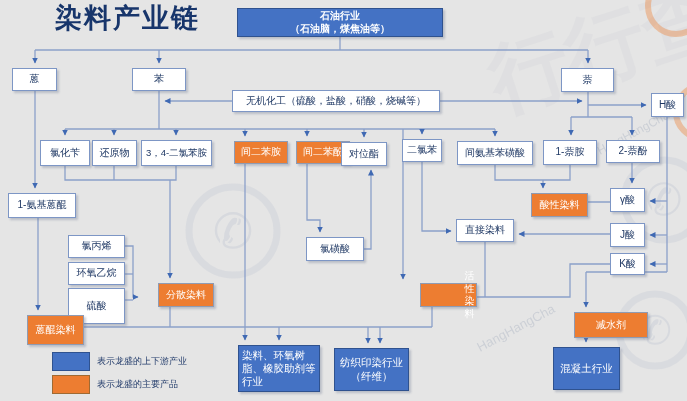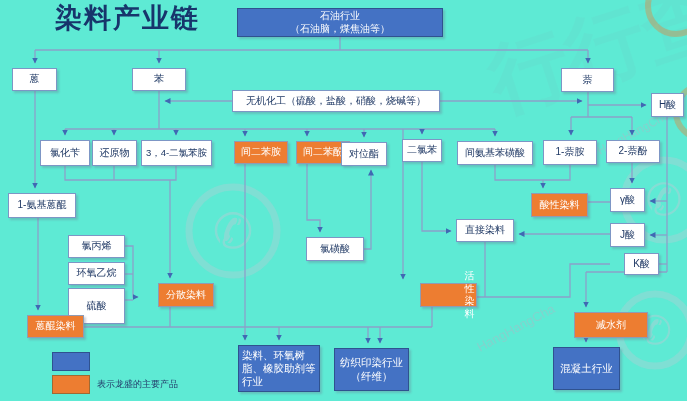--- a/index.html
+++ b/index.html
@@ -1,16 +1,16 @@
 <!DOCTYPE html>
 <html><head>
 <meta charset="utf-8">
 <style>
   html,body{margin:0;padding:0;background:#ffffff;}
-  .stage{position:relative;width:687px;height:401px;background:#5eead4;overflow:hidden;
+  .stage{position:relative;width:687px;height:401px;background:#e5e5e5;overflow:hidden;
          font-family:"Liberation Sans","DejaVu Sans",sans-serif;}
   .title{position:absolute;left:55px;top:0px;font-size:27px;font-weight:bold;
          color:#17356b;letter-spacing:2px;font-family:"Liberation Serif","DejaVu Serif",serif;
          white-space:nowrap;}
   #edge-svg{position:absolute;left:0;top:0;width:687px;height:401px;}
   .edge{fill:none;stroke:#8ba0c9;stroke-width:1.3px;}
   .wm-ring{fill:none;stroke:#c3c9d4;stroke-width:7px;opacity:.33;}
   .wm-glyph{fill:#c3c9d4;opacity:.4;font-family:"DejaVu Sans",sans-serif;}
   .wm-text{fill:#aeb6c4;opacity:.45;font-family:"Liberation Sans",sans-serif;}
   .wm-big{fill:#8a93a5;opacity:.06;font-weight:bold;}
@@ -110,21 +110,21 @@
         <path d="M432,307 L432,327" class="edge"></path>
         <path d="M245,164 L245,340" class="edge" marker-end="url(#arr)"></path>
         <path d="M279,327 L279,340" class="edge" marker-end="url(#arr)"></path>
         <path d="M368,327 L368,343" class="edge" marker-end="url(#arr)"></path>
         <path d="M380,327 L380,343" class="edge" marker-end="url(#arr)"></path>
         <path d="M586,338 L586,342" class="edge" marker-end="url(#arr)"></path>
       </g>
   </svg>
 
   <div id="node-layer">
-      <div class="node blue" style="left: 237px; top: 8px; width: 206px; height: 29px;">石油行业
+      <div class="node blue" style="left: 237px; top: 8px; width: 206px; height: 29px; font-weight: bold;">石油行业
 （石油脑，煤焦油等）</div>
       <div class="node white" style="left: 12px; top: 68px; width: 45px; height: 23px;">蒽</div>
       <div class="node white" style="left: 132px; top: 68px; width: 54px; height: 23px;">苯</div>
       <div class="node white" style="left: 561px; top: 68px; width: 53px; height: 24px;">萘</div>
       <div class="node white" style="left: 232px; top: 90px; width: 208px; height: 22px;">无机化工（硫酸，盐酸，硝酸，烧碱等）</div>
       <div class="node white" style="left: 651px; top: 93px; width: 33px; height: 24px;">H酸</div>
       <div class="node white" style="left: 40px; top: 140px; width: 50px; height: 26px;">氯化苄</div>
       <div class="node white" style="left: 92px; top: 140px; width: 45px; height: 26px;">还原物</div>
       <div class="node white" style="left: 141px; top: 140px; width: 71px; height: 26px; font-size: 9.5px;">3，4-二氯苯胺</div>
       <div class="node orange" style="left: 218px; top: 141px; width: 54px; height: 23px;">间二苯胺</div>
@@ -132,37 +132,38 @@
       <div class="node white" style="left: 341px; top: 142px; width: 46px; height: 24px;">对位酯</div>
       <div class="node white" style="left: 402px; top: 139px; width: 40px; height: 23px;">二氯苯</div>
       <div class="node white" style="left: 457px; top: 141px; width: 76px; height: 24px;">间氨基苯磺酸</div>
       <div class="node white" style="left: 543px; top: 140px; width: 54px; height: 25px;">1-萘胺</div>
       <div class="node white" style="left: 606px; top: 140px; width: 54px; height: 23px;">2-萘酚</div>
       <div class="node white" style="left: 8px; top: 193px; width: 68px; height: 25px;">1-氨基蒽醌</div>
       <div class="node white" style="left: 68px; top: 235px; width: 57px; height: 23px;">氯丙烯</div>
       <div class="node white" style="left: 68px; top: 262px; width: 57px; height: 23px;">环氧乙烷</div>
       <div class="node white" style="left: 68px; top: 288px; width: 57px; height: 36px;">硫酸</div>
       <div class="node orange" style="left: 142px; top: 283px; width: 56px; height: 24px;">分散染料</div>
-      <div class="node orange" style="left: 11px; top: 315px; width: 57px; height: 23px;">蒽醌染料</div>
+      <div class="node orange" style="left: 11px; top: 315px; width: 57px; height: 30px;">蒽醌染料</div>
       <div class="node white" style="left: 306px; top: 237px; width: 58px; height: 24px;">氯磺酸</div>
       <div class="node white" style="left: 456px; top: 219px; width: 58px; height: 23px;">直接染料</div>
       <div class="node orange" style="left: 515px; top: 193px; width: 57px; height: 24px;">酸性染料</div>
       <div class="node white" style="left: 610px; top: 188px; width: 35px; height: 24px;">γ酸</div>
       <div class="node white" style="left: 610px; top: 223px; width: 35px; height: 24px;">J酸</div>
-      <div class="node white" style="left: 610px; top: 253px; width: 35px; height: 22px; margin-left: 14px;">K酸</div>
+      <div class="node white" style="left: 610px; top: 253px; width: 35px; height: 22px;">K酸</div>
       <div class="node orange" style="left: 404px; top: 283px; width: 57px; height: 24px; padding-left: 42px;">活性染料</div>
       <div class="node orange" style="left: 558px; top: 312px; width: 74px; height: 26px;">减水剂</div>
       <div class="node blue align-left" style="left: 238px; top: 345px; width: 82px; height: 47px; font-size: 10.5px;">染料、环氧树脂、橡胶助剂等行业</div>
       <div class="node blue" style="left: 334px; top: 348px; width: 75px; height: 43px; font-size: 10.5px;">纺织印染行业（纤维）</div>
       <div class="node blue" style="left: 553px; top: 347px; width: 67px; height: 43px; font-size: 10.5px;">混凝土行业</div>
     </div>
 
   <div class="legend">
     <div class="legend-row">
       <span class="swatch blue"></span>
+      <span class="legend-label">表示龙盛的上下游产业</span>
     </div>
     <div class="legend-row">
       <span class="swatch orange"></span>
       <span class="legend-label">表示龙盛的主要产品</span>
     </div>
   </div>
 
 </div>
 
 </body></html>

